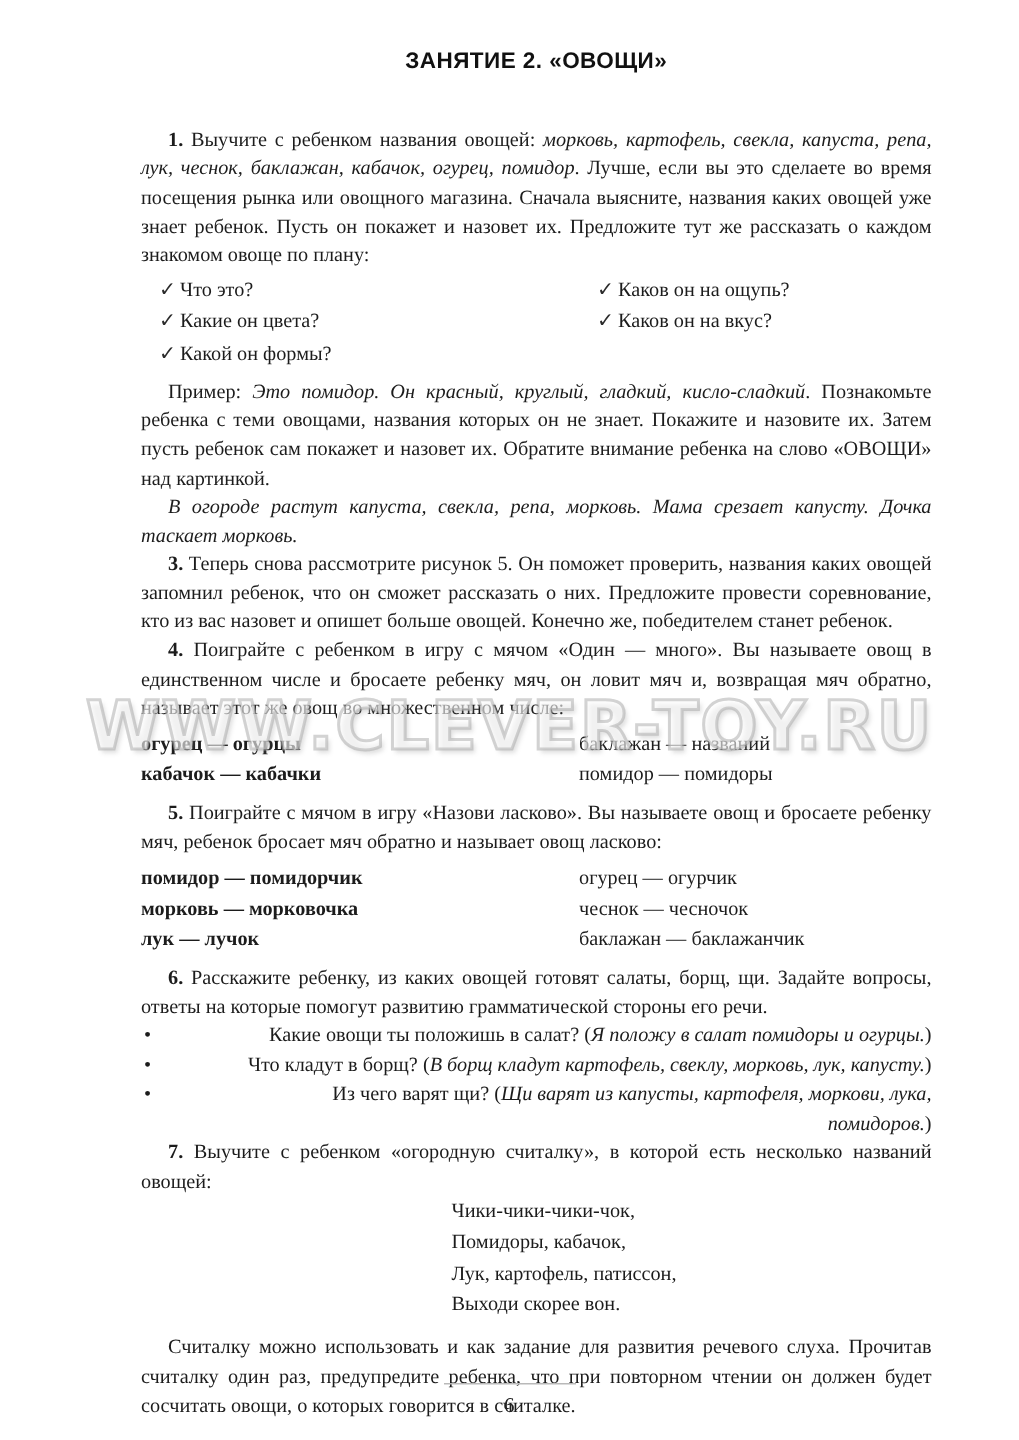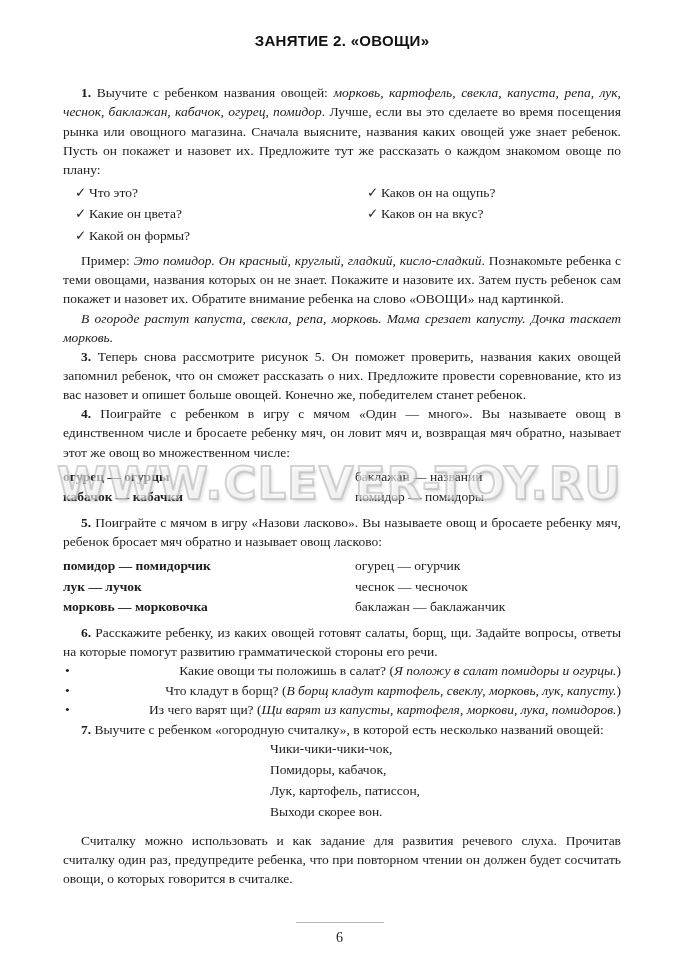--- a/index.html
+++ b/index.html
@@ -8,21 +8,21 @@
     background:#ffffff;
     font-family:"Liberation Serif", serif;
     font-size:13.5px;
     line-height:1.42;
     color:#1c1c1c;
     position:relative;
     overflow:hidden;
   }
   .page {
     position:absolute; inset:0;
-    padding:20px 58px 0 63px;
+    padding:20px 58px 0 94px;
     box-sizing:border-box;
   }
   h1.title {
     font-family:"Liberation Sans", sans-serif;
     font-size:15px; font-weight:bold;
     text-align:center;
     margin:10px 0 32px 0;
     letter-spacing:.3px;
     color:#111;
   }
@@ -127,22 +127,22 @@
       <div class="pair-row">баклажан — названий</div>
       <div class="pair-row">помидор — помидоры</div>
     </div>
   </div>
 
   <p class="body-p"><span class="num">5.</span><span> Поиграйте с мячом в игру «Назови ласково». Вы называете овощ и бросаете ребенку мяч, ребенок бросает мяч обратно и называет овощ ласково:</span></p>
 
   <div class="pairs">
     <div class="colL">
       <div class="pair-row">помидор — помидорчик</div>
+      <div class="pair-row">морковь — морковочка</div>
       <div class="pair-row">лук — лучок</div>
-      <div class="pair-row">морковь — морковочка</div>
     </div>
     <div class="colR">
       <div class="pair-row">огурец — огурчик</div>
       <div class="pair-row">чеснок — чесночок</div>
       <div class="pair-row">баклажан — баклажанчик</div>
     </div>
   </div>
 
   <p class="body-p"><span class="num">6.</span><span> Расскажите ребенку, из каких овощей готовят салаты, борщ, щи. Задайте вопросы, ответы на которые помогут развитию грамматической стороны его речи.</span></p>
 

